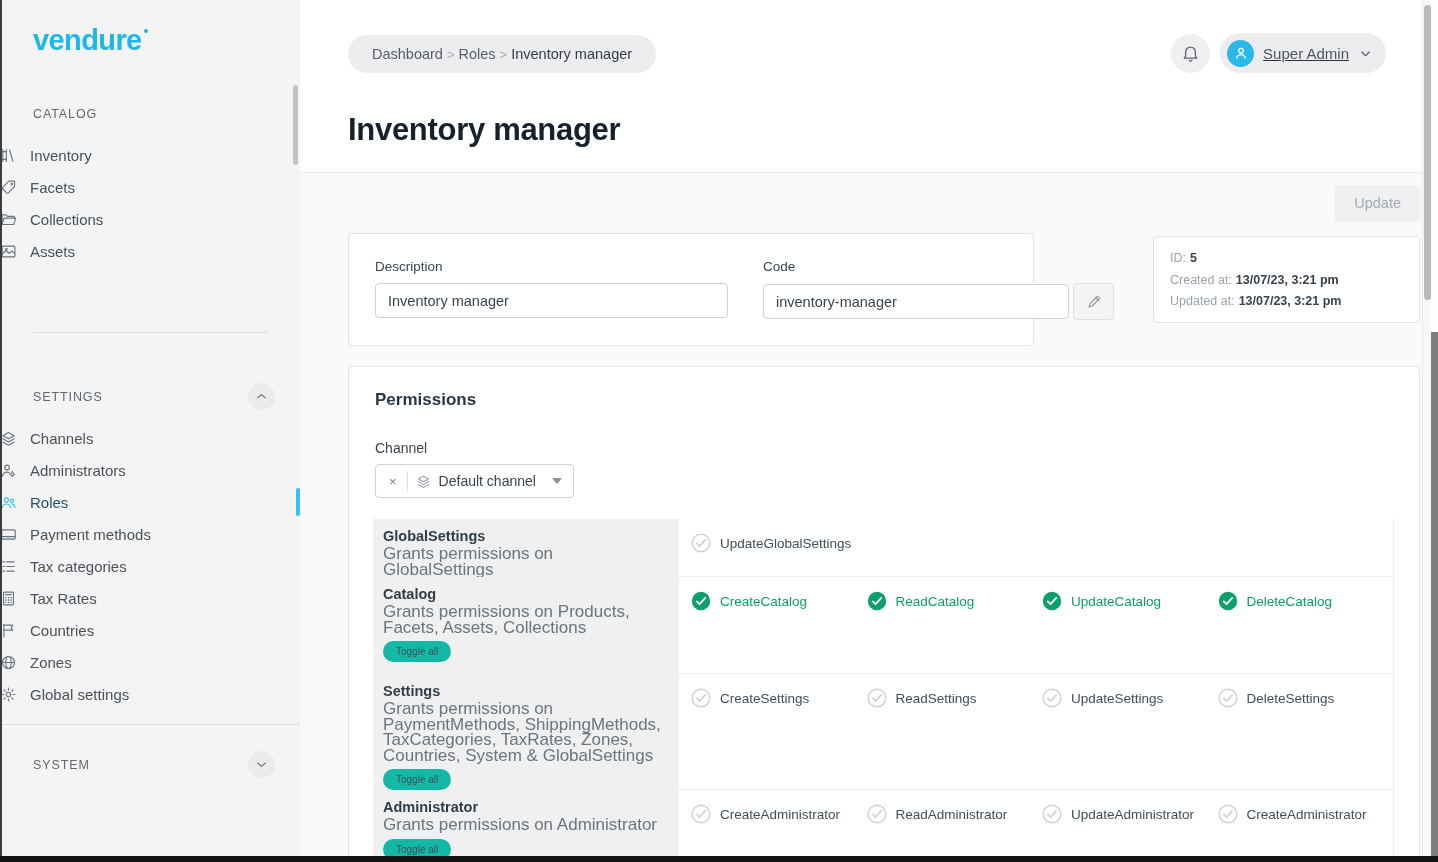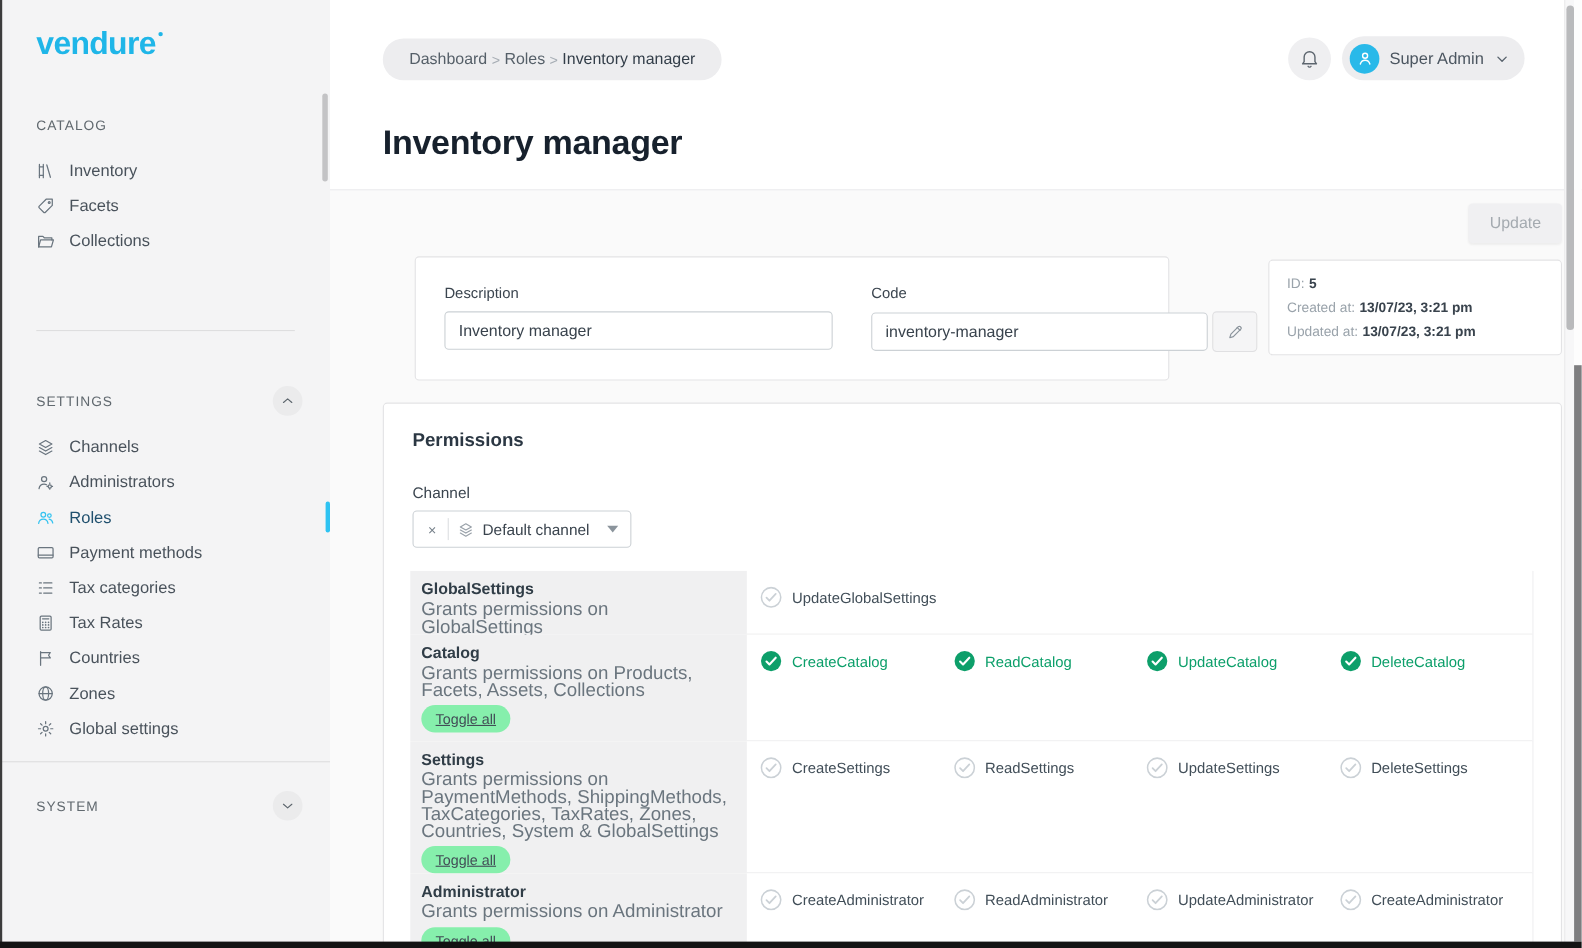--- a/index.html
+++ b/index.html
@@ -19,21 +19,21 @@
   .logo-dot { display:inline-block; width:4px; height:4px; border-radius:50%;
               background:#1fb6e8; vertical-align:top; margin:5px 0 0 2px; }
   .side-nav { position:absolute; top:100px; left:0; right:0; }
   .section-head { display:flex; align-items:center; justify-content:space-between;
                   padding:0 25px 0 33px; margin-bottom:12px; height:27px; }
   .section-label { font-size:12.5px; letter-spacing:.9px; color:#61696f; font-weight:500; }
   .collapse-btn { width:27px; height:27px; border-radius:50%; background:#ebebec; border:none;
                   display:flex; align-items:center; justify-content:center; color:#5d666d; }
   .collapse-btn svg { width:13px; height:13px; }
   .nav-item { position:relative; display:flex; align-items:center; gap:13px; height:32px;
-              padding-left:33px; font-size:15px; color:#49525b; cursor:pointer; }
+              font-size:15px; color:#49525b; cursor:pointer; }
   .nav-icon { width:17px; height:17px; display:flex; color:#6a757f; flex:none; }
   .nav-icon svg { width:17px; height:17px; }
   .nav-item.active { color:#20506e; font-weight:500; }
   .nav-item.active .nav-icon { color:#35c3f0; }
   .nav-item.active::after { content:""; position:absolute; right:0; top:2px; bottom:2px;
                             width:4px; background:#2ec3f2; border-radius:2px; }
   .divider { height:1px; background:#dededf; }
   .divider.inset { margin:65px 32px 50px 33px; }
   .divider.full  { margin:14px 0 0 0; }
   .nav-section.mt { margin-top:26px; }
@@ -42,21 +42,21 @@
 
   
   .main { position:absolute; left:300px; top:0; right:0; height:100%; background:#fafafa; }
   .topbar { position:relative; height:172px; background:#fff; }
   .breadcrumb { position:absolute; left:48px; top:35px; height:38px; border-radius:19px;
                 background:#ededef; display:flex; align-items:center; padding:0 24px; gap:4px;
                 font-size:14.5px; color:#555f68; }
   .crumb { cursor:pointer; }
   .crumb.current { color:#333e49; }
   .crumb-sep { color:#a6adb4; font-size:13px; }
-  .top-actions { position:absolute; right:52px; top:33px; display:flex; align-items:center; gap:10px; }
+  .top-actions { position:absolute; right:52px; top:33px; display:flex; align-items:center; gap:10px;text-decoration:underline; }
   .bell-btn { width:39px; height:39px; border-radius:50%; background:#efeff1; border:none;
               display:flex; align-items:center; justify-content:center; color:#5c656e; }
   .bell-btn svg { width:19px; height:19px; }
   .user-pill { height:40px; border-radius:20px; background:#ededef; display:flex; align-items:center;
                gap:9px; padding:0 13px 0 7px; cursor:pointer; }
   .avatar { width:27px; height:27px; border-radius:50%; background:#29b9e9; display:flex;
             align-items:center; justify-content:center; color:#fff; }
   .avatar svg { width:16px; height:16px; }
   .user-name { font-size:15px; color:#4c5660; }
   .user-caret { color:#59636d; display:flex; }
@@ -64,21 +64,21 @@
   .page-title { position:absolute; left:48px; top:112px; font-size:31px; font-weight:700;
                 color:#17212d; letter-spacing:-.3px; }
 
   .content { position:absolute; top:172px; left:0; right:0; bottom:0; background:#fafafa;
              border-top:1px solid #ececee; overflow:hidden; }
   .update-btn { position:absolute; right:18px; top:12px; background:#f0f0f2; color:#a4aab0;
                 font-size:14.5px; padding:10px 19px; border-radius:4px; border:none;
                 box-shadow:0 1px 2px rgba(0,0,0,.05); }
 
   .card { background:#fff; border:1px solid #e3e3e5; border-radius:4px; }
-  .form-card { position:absolute; left:48px; top:60px; width:686px; height:113px; padding:25px 26px;margin-left:29px; }
+  .form-card { position:absolute; left:48px; top:60px; width:686px; height:113px; padding:25px 26px; }
   .form-row { display:flex; gap:35px; }
   .field-label { font-size:13.5px; color:#3b454f; margin-bottom:9px; }
   .text-input { height:35px; border:1px solid #ccd1d5; border-radius:4px; font-size:14.5px;
                 color:#39434d; padding:0 12px; font-family:inherit; background:#fff; }
   .desc-input { width:353px; }
   .code-input { width:306px; }
   .input-row { display:flex; align-items:center; }
   .edit-btn { width:41px; height:37px; margin-left:4px; background:#f5f5f6; border:1px solid #e0e0e2;
               border-radius:4px; display:flex; align-items:center; justify-content:center; color:#8a939b; }
   .edit-btn svg { width:16px; height:16px; }
@@ -100,22 +100,22 @@
   .select-icon svg { width:15px; height:15px; }
   .select-value { font-size:14px; color:#39434d; }
   .select-caret { margin-left:auto; width:0; height:0; border-left:5px solid transparent;
                   border-right:5px solid transparent; border-top:6px solid #8b949c; }
 
   .perm-table { position:absolute; left:24px; top:152px; width:1021px; border-right:1px solid #ececee; }
   .perm-row { display:flex; }
   .row-left { width:306px; flex:none; background:#f0f0f1; padding:9px 14px 0 10px; }
   .group-name { font-size:14.5px; font-weight:700; color:#303d47; }
   .group-desc { font-size:17px; color:#6a757e; line-height:15.5px; margin-top:2px; }
-  .toggle-all { margin-top:6px; background:#86efac; border:none; border-radius:13px;
-                padding:5px 13px; font-size:13px; color:#424d56;text-decoration:underline; }
+  .toggle-all { margin-top:6px; background:#14b8a6; border:none; border-radius:13px;
+                padding:5px 13px; font-size:10px; color:#424d56; }
   .row-right { flex:1; display:grid; grid-template-columns:repeat(4,1fr); align-content:start;
                padding:14px 0 0 12px; border-bottom:1px solid #ededee; background:#fff; }
   .perm-item { display:flex; align-items:center; gap:9px; font-size:13.5px; color:#414e58; cursor:pointer; }
   .perm-item.checked { color:#0c9f6a; }
   .perm-check { display:flex; }
 
   
   .inner-scrollbar { position:absolute; right:7px; top:0; width:9px; height:100%;
                      background:#f7f7f8; border-left:1px solid #eaeaec; z-index:40; }
   .inner-scrollbar .thumb { position:absolute; left:1px; top:5px; width:7px; height:295px;
@@ -154,20 +154,30 @@
           <span class="nav-label">Facets</span>
         </div>
         <div class="nav-item">
           <span class="nav-icon">
             <svg viewBox="0 0 24 24" fill="none" stroke="currentColor" stroke-width="1.6" stroke-linecap="round" stroke-linejoin="round">
               <path d="M3 19V5.5h5.5l2 2H20V10"></path>
               <path d="M5.5 10H22l-2.6 9H3z"></path>
             </svg>
           </span>
           <span class="nav-label">Collections</span>
+        </div>
+        <div class="nav-item">
+          <span class="nav-icon">
+            <svg viewBox="0 0 24 24" fill="none" stroke="currentColor" stroke-width="1.6" stroke-linecap="round" stroke-linejoin="round">
+              <rect x="3" y="4.5" width="18" height="15" rx="1.5"></rect>
+              <path d="M3 15.5l5.5-4.5 4.5 3.5 4-3 4 3.5"></path>
+              <circle cx="9" cy="9" r="1.2"></circle>
+            </svg>
+          </span>
+          <span class="nav-label">Assets</span>
         </div>
       </div>
       <div class="divider inset"></div>
       <div class="nav-section">
         <div class="section-head">
           <div class="section-label">SETTINGS</div>
           <button class="collapse-btn">
             <span style="display:flex">
               <svg viewBox="0 0 24 24" fill="none" stroke="currentColor" stroke-width="2" stroke-linecap="round" stroke-linejoin="round">
                 <path d="m5 14.5 7-6 7 6"></path>

